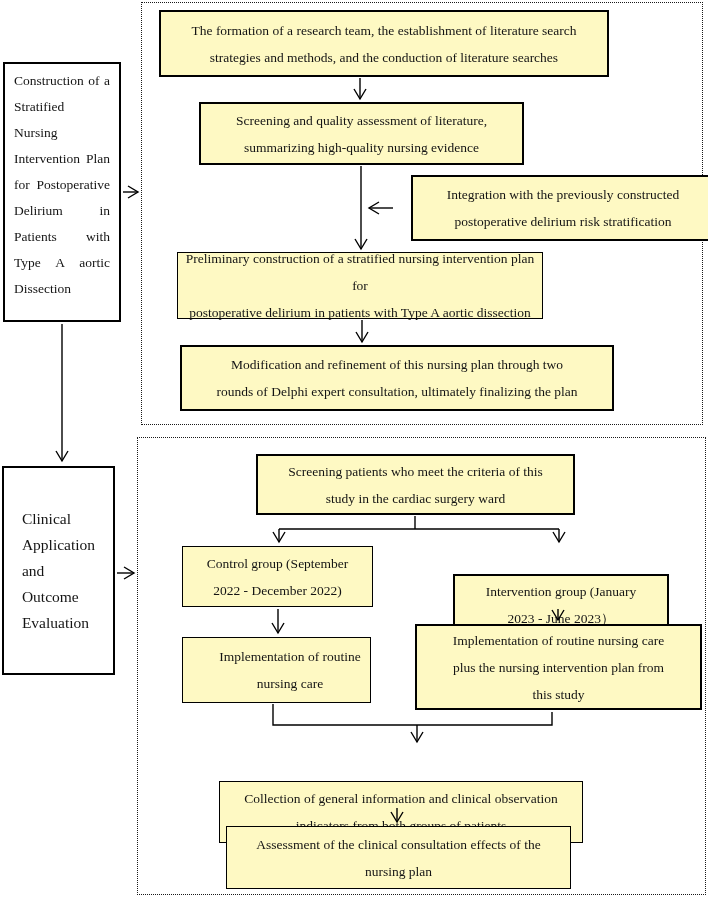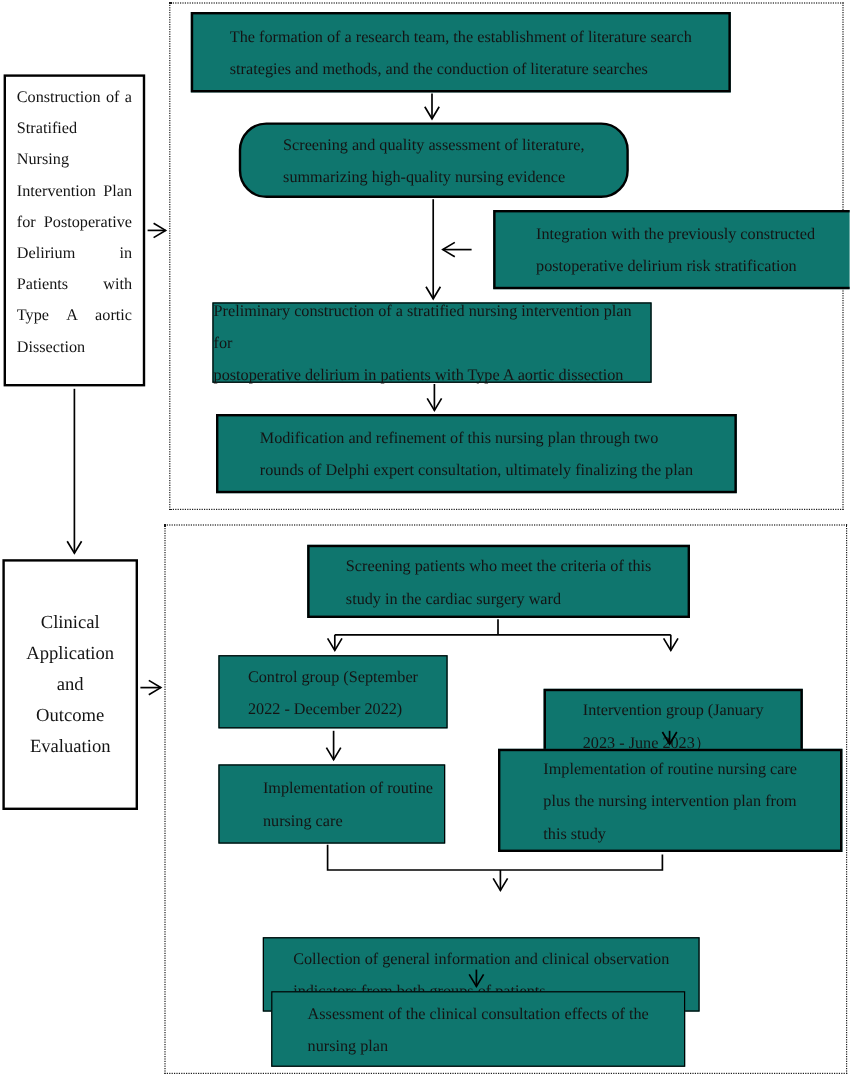--- a/index.html
+++ b/index.html
@@ -6,37 +6,37 @@
   #stage {
     position:relative; width:708px; height:899px; background:#ffffff;
     font-family:"Liberation Serif", serif; color:#141414;
   }
   .panel {
     position:absolute; box-sizing:border-box;
     border:1.5px dotted #1a1a1a; background:transparent;
   }
   .fbox {
     position:absolute; box-sizing:border-box;
-    border:2px solid #000; background:#0f766e;
+    border:2px solid #000; background:#fef9c3;
     display:flex; align-items:center; justify-content:center;
-    white-space:pre-line;
+    text-align:center; white-space:pre-line;
     font-size:13.5px; line-height:27px;
   }
   .fbox.thin { border-width:1.5px; }
   #construction-label-box {
     position:absolute; box-sizing:border-box;
     border:2px solid #000; background:#fff;
     text-align:justify; font-size:13.5px; line-height:26px;
     padding:4px 9px 0 9px;
   }
   #clinical-label-box {
     position:absolute; box-sizing:border-box;
     border:2px solid #000; background:#fff;
     display:flex; align-items:center; justify-content:center;
-    text-align:center; white-space:pre-line;
+    text-align:left; white-space:pre-line;
     font-size:15.5px; line-height:26px;
   }
   #connectors { position:absolute; left:0; top:0; pointer-events:none; }
 </style>
 </head>
 <body>
 
 <div id="stage">
 
   <div class="panel" style="left:141px; top:2px; width:562px; height:423px;"></div>
@@ -46,21 +46,21 @@
 
   <div id="clinical-label-box" style="left:2px; top:466px; width:113px; height:209px;">Clinical
 Application
 and
 Outcome
 Evaluation</div>
 
   <div class="fbox" style="left:159px; top:10px; width:450px; height:67px;">The formation of a research team, the establishment of literature search
 strategies and methods, and the conduction of literature searches</div>
 
-  <div class="fbox" style="left:199px; top:102px; width:325px; height:63px;border-radius:23px;">Screening and quality assessment of literature,
+  <div class="fbox" style="left:199px; top:102px; width:325px; height:63px;">Screening and quality assessment of literature,
 summarizing high-quality nursing evidence</div>
 
   <div class="fbox" style="left:411px; top:175px; width:304px; height:66px;">Integration with the previously constructed
 postoperative delirium risk stratification</div>
 
   <div class="fbox thin" style="left:177px; top:252px; width:366px; height:67px;">Preliminary construction of a stratified nursing intervention plan for
 postoperative delirium in patients with Type A aortic dissection</div>
 
   <div class="fbox" style="left:180px; top:345px; width:434px; height:66px;">Modification and refinement of this nursing plan through two
 rounds of Delphi expert consultation, ultimately finalizing the plan</div>

